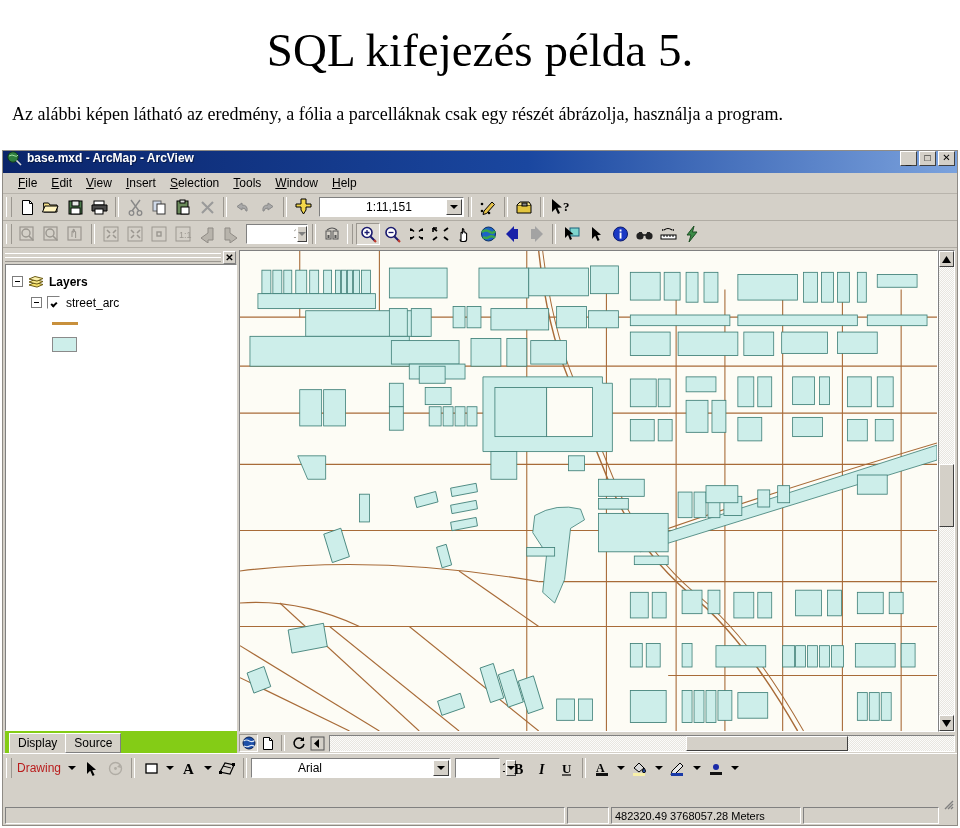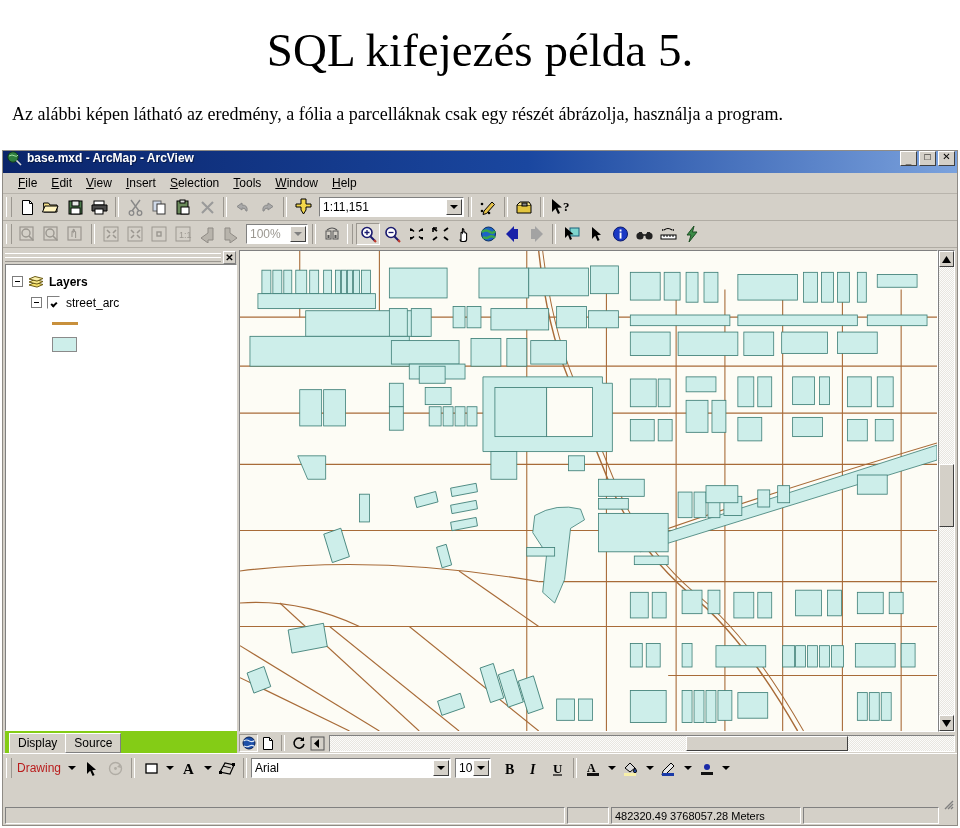--- a/index.html
+++ b/index.html
@@ -28,21 +28,21 @@
   }
   
   .app-window{
     position:absolute;left:2px;top:150px;width:956px;height:676px;
     background:#d4d0c8;border:1px solid #8f8b85;box-sizing:border-box;
     display:flex;flex-direction:column;
   }
   .titlebar{
     height:22px;flex:0 0 22px;
     background:linear-gradient(to right,#0a246a 0%,#1a47a0 55%,#7ba2dd 100%);
-    display:flex;align-items:center;padding:0 2px 8px 4px;box-sizing:border-box;
+    display:flex;align-items:flex-start;padding:0 2px 8px 4px;box-sizing:border-box;
   }
   .title-icon{
     width:15px;height:15px;margin-right:5px;position:relative;flex:0 0 15px;
   }
   .title-text{
     color:#fff;font-size:12px;font-weight:bold;flex:1;
     font-family:"Liberation Sans", sans-serif;white-space:nowrap;
     text-shadow:1px 1px 0 rgba(0,0,0,.4);
   }
   .win-btns{display:flex;gap:2px;align-items:center;}
@@ -81,21 +81,21 @@
     width:24px;height:22px;display:flex;align-items:center;justify-content:center;
     flex:0 0 24px;box-sizing:border-box;border:1px solid transparent;
   }
   .tb-btn.active{
     border-color:#9b9790 #ffffff #ffffff #9b9790;background:#dedad2;
   }
   .tb-btn svg{display:block;}
   .combo{
     height:20px;background:#fff;border:1px solid;
     border-color:#808080 #ffffff #ffffff #808080;
-    display:flex;align-items:center;box-sizing:border-box;
+    display:flex;align-items:center;box-sizing:border-box;padding-left:43px;
   }
   .combo .val{
     flex:1;font-size:12px;padding:0 3px;color:#000;white-space:nowrap;overflow:hidden;
   }
   .combo.dis .val{color:#9b9790;}
   .combo .arw{
     width:16px;height:16px;margin:1px;background:#d4d0c8;
     border:1px solid;border-color:#ffffff #404040 #404040 #ffffff;
     display:flex;align-items:center;justify-content:center;box-sizing:border-box;
   }

